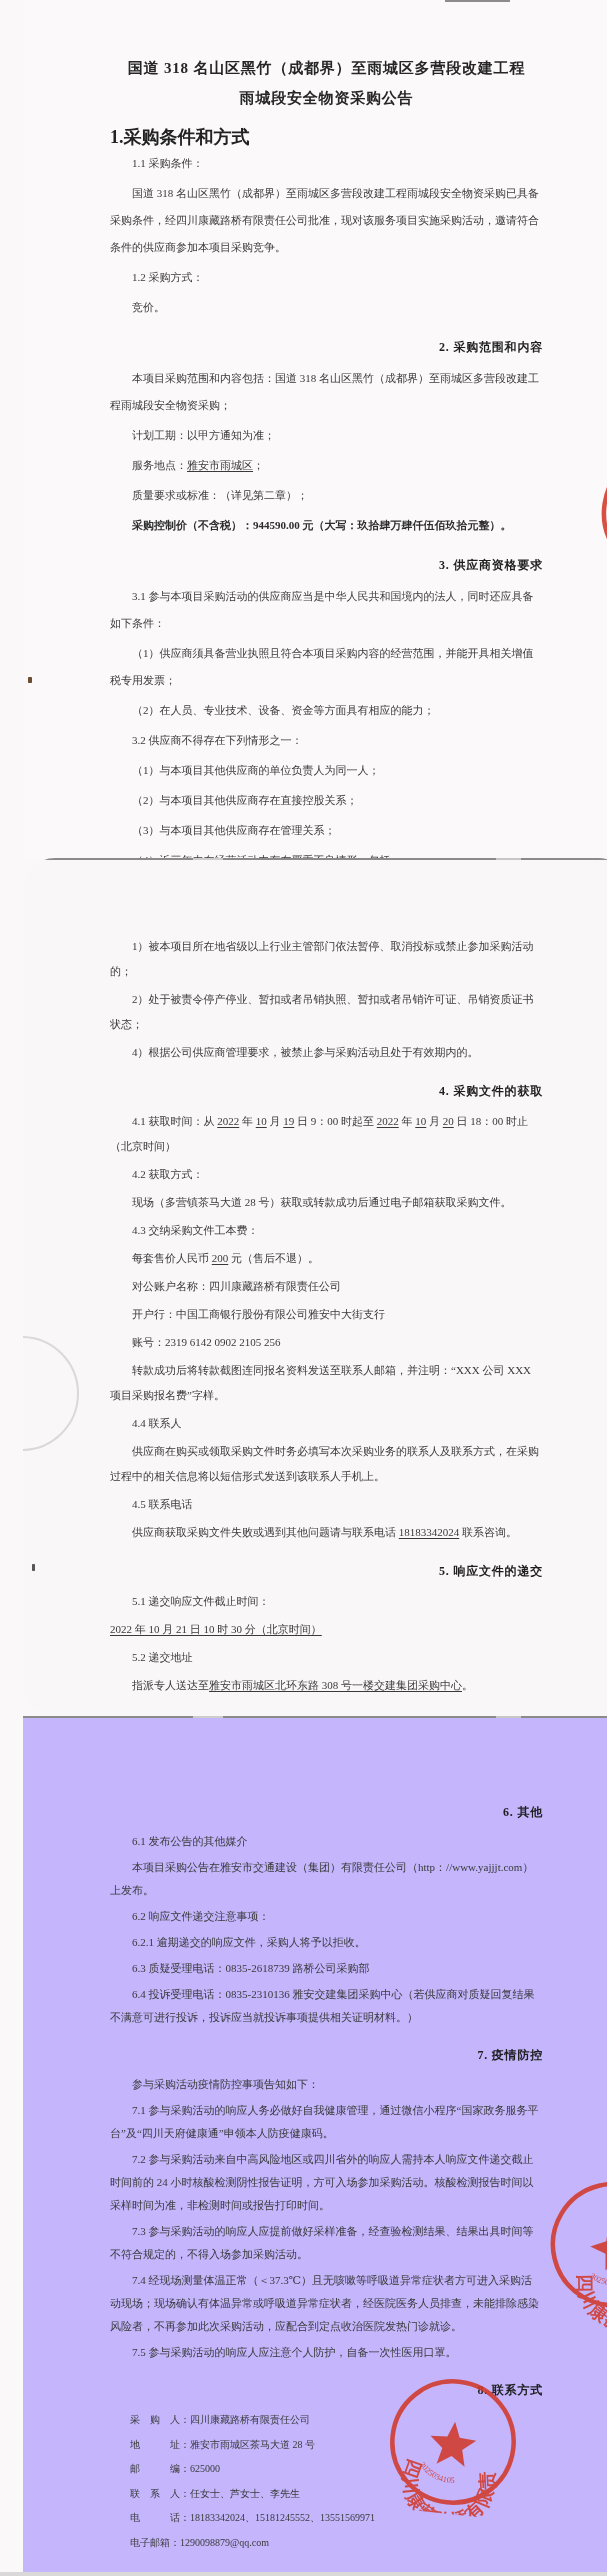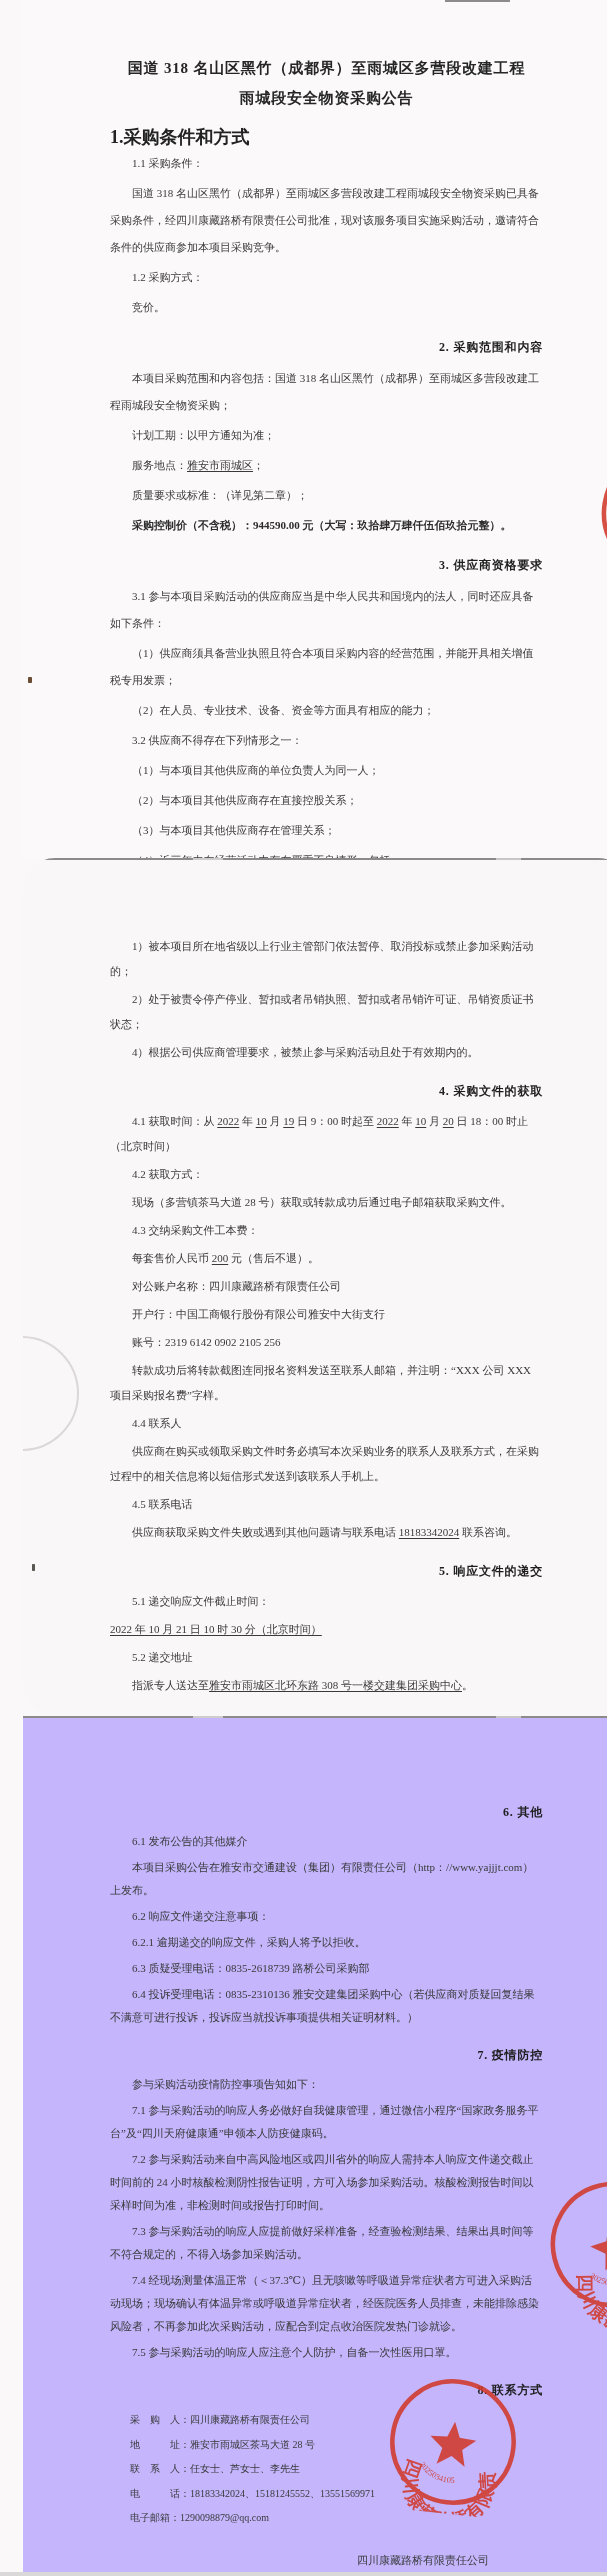--- a/index.html
+++ b/index.html
@@ -128,20 +128,21 @@
     <div class="para">参与采购活动疫情防控事项告知如下：</div>
     <div class="para">7.1 参与采购活动的响应人务必做好自我健康管理，通过微信小程序“国家政务服务平台”及“四川天府健康通”申领本人防疫健康码。</div>
     <div class="para">7.2 参与采购活动来自中高风险地区或四川省外的响应人需持本人响应文件递交截止时间前的 24 小时核酸检测阴性报告证明，方可入场参加采购活动。核酸检测报告时间以采样时间为准，非检测时间或报告打印时间。</div>
     <div class="para">7.3 参与采购活动的响应人应提前做好采样准备，经查验检测结果、结果出具时间等不符合规定的，不得入场参加采购活动。</div>
     <div class="para">7.4 经现场测量体温正常（＜37.3℃）且无咳嗽等呼吸道异常症状者方可进入采购活动现场；现场确认有体温异常或呼吸道异常症状者，经医院医务人员排查，未能排除感染风险者，不再参加此次采购活动，应配合到定点收治医院发热门诊就诊。</div>
     <div class="para">7.5 参与采购活动的响应人应注意个人防护，自备一次性医用口罩。</div>
 
     <div class="h-big">8. 联系方式</div>
     <div class="contact">采　购　人：四川康藏路桥有限责任公司</div>
     <div class="contact">地　　　址：雅安市雨城区茶马大道 28 号</div>
+    <div class="contact">邮　　　编：625000</div>
     <div class="contact">联　系　人：任女士、芦女士、李先生</div>
     <div class="contact">电　　　话：18183342024、15181245552、13551569971</div>
     <div class="contact">电子邮箱：1290098879@qq.com</div>
 
     <div class="sig-company">四川康藏路桥有限责任公司</div>
 
     <svg class="stamp" style="left:511px;top:449px;transform:rotate(-14deg);" width="159" height="159" viewBox="0 0 210 210">
       <circle cx="105" cy="105" r="80" fill="none" stroke="#d23a2b" stroke-width="6"></circle>
       <path id="ringpath2" d="M 52,132 A 59,59 0 1 0 158,132" fill="none"></path>
       <text font-size="24" fill="#d23a2b" font-weight="bold" letter-spacing="2">

